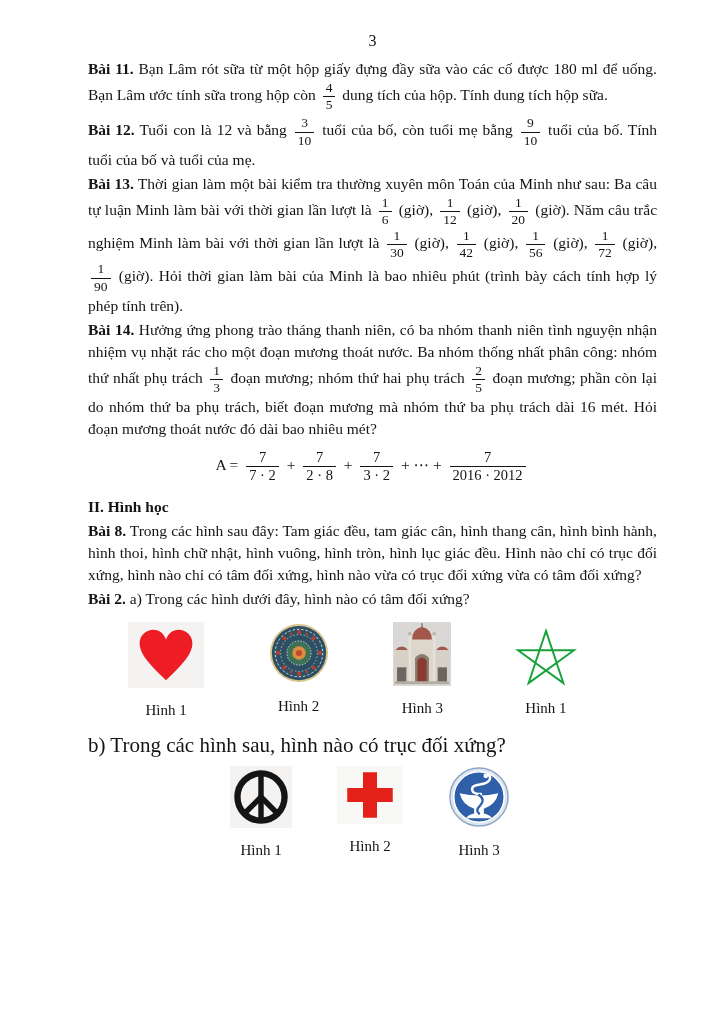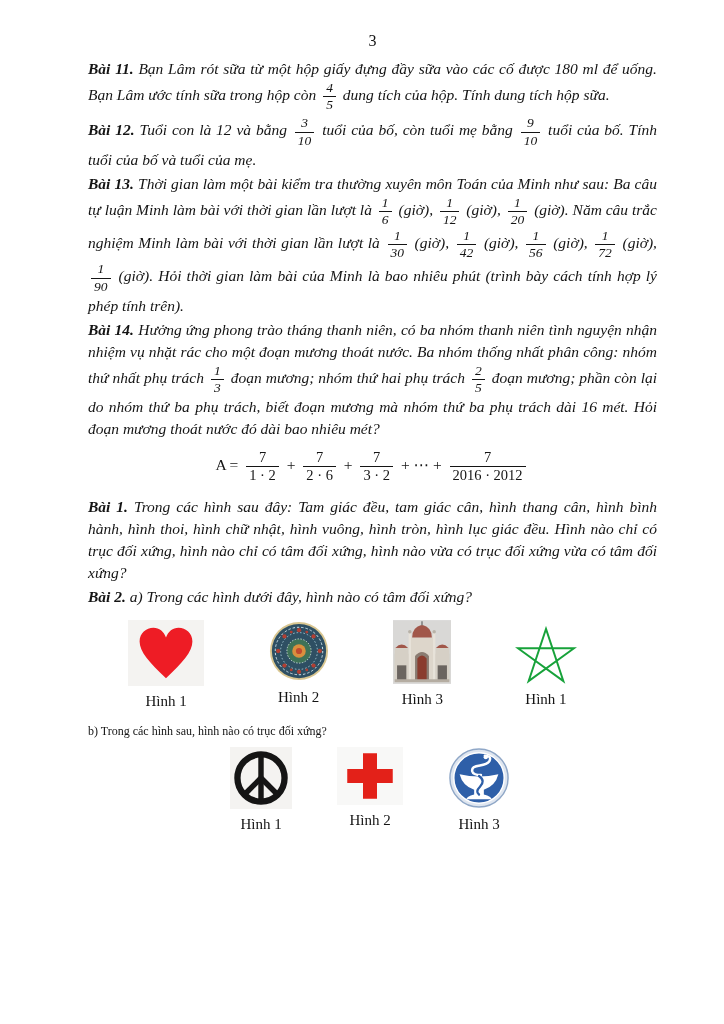--- a/index.html
+++ b/index.html
@@ -1,54 +1,55 @@
 <!DOCTYPE html>
 <html><head>
 <meta charset="utf-8">
 <style>
   html,body{margin:0;padding:0;background:#888;}
   .page{width:724px;height:1024px;background:#ffffff;margin:0 auto;position:relative;overflow:hidden;
         font-family:"Liberation Serif","DejaVu Serif",serif;color:#141414;}
   .content{padding:32px 67px 0 88px;}
   .pagenum{text-align:center;font-size:16px;margin-bottom:8px;}
   .blk{font-size:15.5px;line-height:1.42;}
-  .blk.para{text-align:justify;margin:0 0 2px 0;font-style:italic;}
+  .blk.para{text-align:justify;margin:0 0 2px 0;}
   .blk.heading{margin:8px 0 2px 0;}
   .blk b{font-weight:bold;}
   .frac{display:inline-block;vertical-align:middle;text-align:center;line-height:1.05;
         font-size:13.5px;margin:1px 3px;}
   .frac .num{display:block;padding:0 3px 1px 3px;border-bottom:1px solid #141414;}
   .frac .den{display:block;padding:1px 3px 0 3px;}
   .blk.formula{text-align:center;margin:8px 0 10px 0;}
   .blk.formula .frac{font-size:14.5px;margin:2px 4px;}
   .figrow{display:flex;justify-content:space-between;align-items:flex-start;}
   .figrow-a{width:449px;margin:12px 0 4px 40px;}
   .figrow-b{width:280px;margin:8px 0 0 142px;}
   figure.fig{margin:0;display:flex;flex-direction:column;align-items:center;}
   .figbox{display:flex;align-items:center;justify-content:center;}
-  .figlabel{font-size:15px;margin-top:7px;text-align:center;}
+  .figlabel{font-size:15px;margin-top:14px;text-align:center;}
   .bg-lightgray{background:#f4f3f1;}
   .bg-paler{background:#f8f8f7;}
-  .qb{font-size:12px;margin:14px 0 4px 0;}
+  .qb{font-size:21px;margin:14px 0 4px 0;}
 </style>
 </head>
 <body>
 
 <div class="page">
   <div class="content">
 
     <div class="pagenum">3</div>
 
     <div id="blocks">
         <div class="blk para"><b>Bài 11.</b> Bạn Lâm rót sữa từ một hộp giấy đựng đầy sữa vào các cố được 180 ml để uống. Bạn Lâm ước tính sữa trong hộp còn <span class="frac"><span class="num">4</span><span class="den">5</span></span> dung tích của hộp. Tính dung tích hộp sữa.</div>
         <div class="blk para"><b>Bài 12.</b> Tuổi con là 12 và bằng <span class="frac"><span class="num">3</span><span class="den">10</span></span> tuổi của bố, còn tuổi mẹ bằng <span class="frac"><span class="num">9</span><span class="den">10</span></span> tuổi của bố. Tính tuổi của bố và tuổi của mẹ.</div>
         <div class="blk para"><b>Bài 13.</b> Thời gian làm một bài kiểm tra thường xuyên môn Toán của Minh như sau: Ba câu tự luận Minh làm bài với thời gian lần lượt là <span class="frac"><span class="num">1</span><span class="den">6</span></span> (giờ), <span class="frac"><span class="num">1</span><span class="den">12</span></span> (giờ), <span class="frac"><span class="num">1</span><span class="den">20</span></span> (giờ). Năm câu trắc nghiệm Minh làm bài với thời gian lần lượt là <span class="frac"><span class="num">1</span><span class="den">30</span></span> (giờ), <span class="frac"><span class="num">1</span><span class="den">42</span></span> (giờ), <span class="frac"><span class="num">1</span><span class="den">56</span></span> (giờ), <span class="frac"><span class="num">1</span><span class="den">72</span></span> (giờ), <span class="frac"><span class="num">1</span><span class="den">90</span></span> (giờ). Hỏi thời gian làm bài của Minh là bao nhiêu phút (trình bày cách tính hợp lý phép tính trên).</div>
         <div class="blk para"><b>Bài 14.</b> Hưởng ứng phong trào tháng thanh niên, có ba nhóm thanh niên tình nguyện nhận nhiệm vụ nhặt rác cho một đoạn mương thoát nước. Ba nhóm thống nhất phân công: nhóm thứ nhất phụ trách <span class="frac"><span class="num">1</span><span class="den">3</span></span> đoạn mương; nhóm thứ hai phụ trách <span class="frac"><span class="num">2</span><span class="den">5</span></span> đoạn mương; phần còn lại do nhóm thứ ba phụ trách, biết đoạn mương mà nhóm thứ ba phụ trách dài 16 mét. Hỏi đoạn mương thoát nước đó dài bao nhiêu mét?</div>
-        <div class="blk formula">A = <span class="frac"><span class="num">7</span><span class="den">1 · 2</span></span> + <span class="frac"><span class="num">7</span><span class="den">2 · 6</span></span> + <span class="frac"><span class="num">7</span><span class="den">3 · 2</span></span> + ⋯ + <span class="frac"><span class="num">7</span><span class="den">2016 · 2012</span></span></div>
-        <div class="blk para"><b>Bài 1.</b> Trong các hình sau đây: Tam giác đều, tam giác cân, hình thang cân, hình bình hành, hình thoi, hình chữ nhật, hình vuông, hình tròn, hình lục giác đều. Hình nào chỉ có trục đối xứng, hình nào chỉ có tâm đối xứng, hình nào vừa có trục đối xứng vừa có tâm đối xứng?</div>
+        <div class="blk formula">A = <span class="frac"><span class="num">7</span><span class="den">7 · 2</span></span> + <span class="frac"><span class="num">7</span><span class="den">2 · 8</span></span> + <span class="frac"><span class="num">7</span><span class="den">3 · 2</span></span> + ⋯ + <span class="frac"><span class="num">7</span><span class="den">2016 · 2012</span></span></div>
+        <div class="blk heading"><b>II. Hình học</b></div>
+        <div class="blk para"><b>Bài 8.</b> Trong các hình sau đây: Tam giác đều, tam giác cân, hình thang cân, hình bình hành, hình thoi, hình chữ nhật, hình vuông, hình tròn, hình lục giác đều. Hình nào chỉ có trục đối xứng, hình nào chỉ có tâm đối xứng, hình nào vừa có trục đối xứng vừa có tâm đối xứng?</div>
         <div class="blk para"><b>Bài 2.</b> a)  Trong các hình dưới đây, hình nào có tâm đối xứng?</div>
       </div>
 
     <div class="figrow figrow-a">
       <figure class="fig">
         <div class="figbox bg-lightgray" style="width:76px;height:66px;">
           <svg width="60" height="56" viewBox="0 0 100 92" aria-hidden="true">
             <path d="M50 88 C22 62 6 44 6 27 C6 13 17 4 29 4 C39 4 46 10 50 20 C54 10 61 4 71 4 C83 4 94 13 94 27 C94 44 78 62 50 88 Z" fill="#ee1c25"></path>
           </svg>
         </div>

